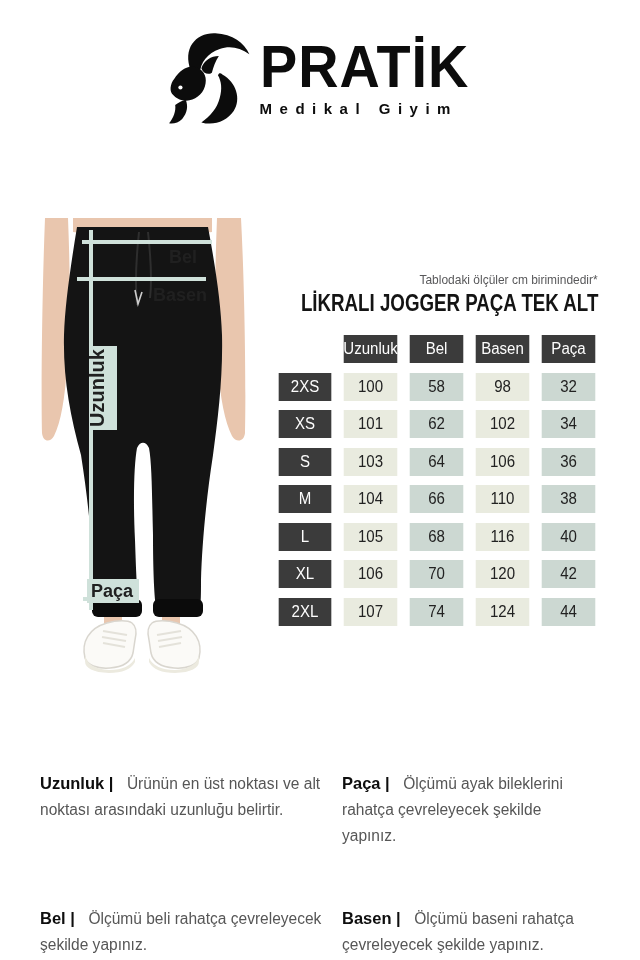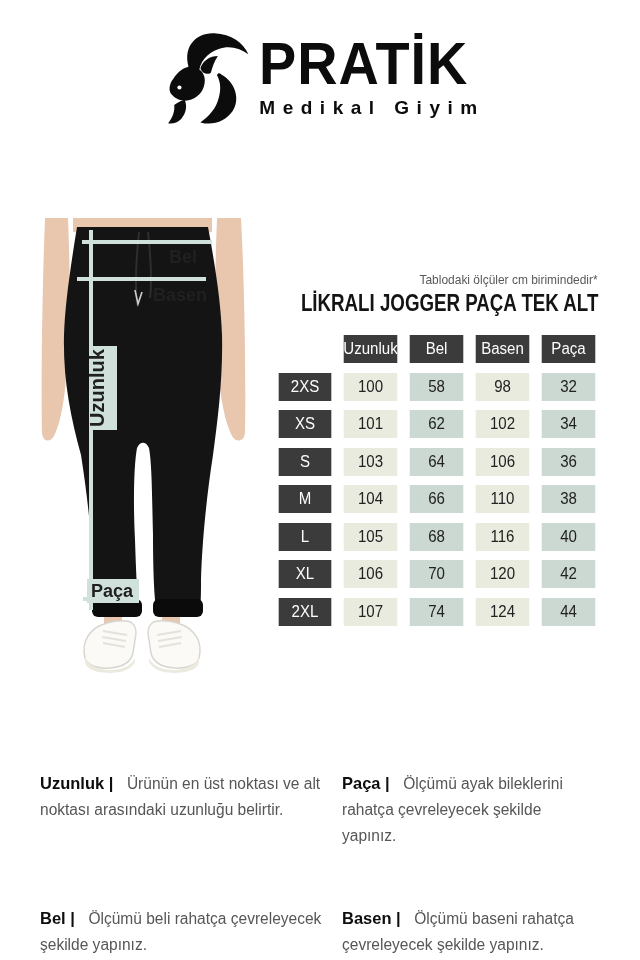--- a/index.html
+++ b/index.html
@@ -5,21 +5,21 @@
   html,body{margin:0;padding:0;background:#ffffff;}
   .canvas{position:relative;width:640px;height:960px;background:#fff;overflow:hidden;
           font-family:"Liberation Sans",sans-serif;color:#1f1f1f;}
 
   
   .logo{position:absolute;top:26px;left:0;width:640px;display:flex;justify-content:center;align-items:center;gap:8px;}
   .logo-icon svg{width:96px;height:102px;display:block;}
   .logo-text{display:flex;flex-direction:column;align-items:flex-start;justify-content:space-between;}
   .brand-name{font-size:60px;line-height:58px;font-weight:bold;letter-spacing:1px;color:#0c0c0c;
               transform:scaleX(.93);transform-origin:0 50%;white-space:nowrap;}
-  .brand-tagline{font-size:19px;font-weight:bold;letter-spacing:7.5px;color:#0c0c0c;margin-top:4px;white-space:nowrap;}
+  .brand-tagline{font-size:15px;font-weight:bold;letter-spacing:7.5px;color:#0c0c0c;margin-top:4px;white-space:nowrap;}
 
   
   .table-note{position:absolute;top:272px;right:42px;font-size:13px;color:#58585a;white-space:nowrap;
               transform:scaleX(.92);transform-origin:100% 50%;}
   .page-title{position:absolute;top:290px;right:42px;font-size:24px;line-height:26px;font-weight:bold;color:#141414;
               white-space:nowrap;transform:scaleX(.78);transform-origin:100% 50%;}
 
   
   .size-table{position:absolute;left:277px;top:335px;display:grid;
               grid-template-columns:56px 57px 57px 57px 57px;

